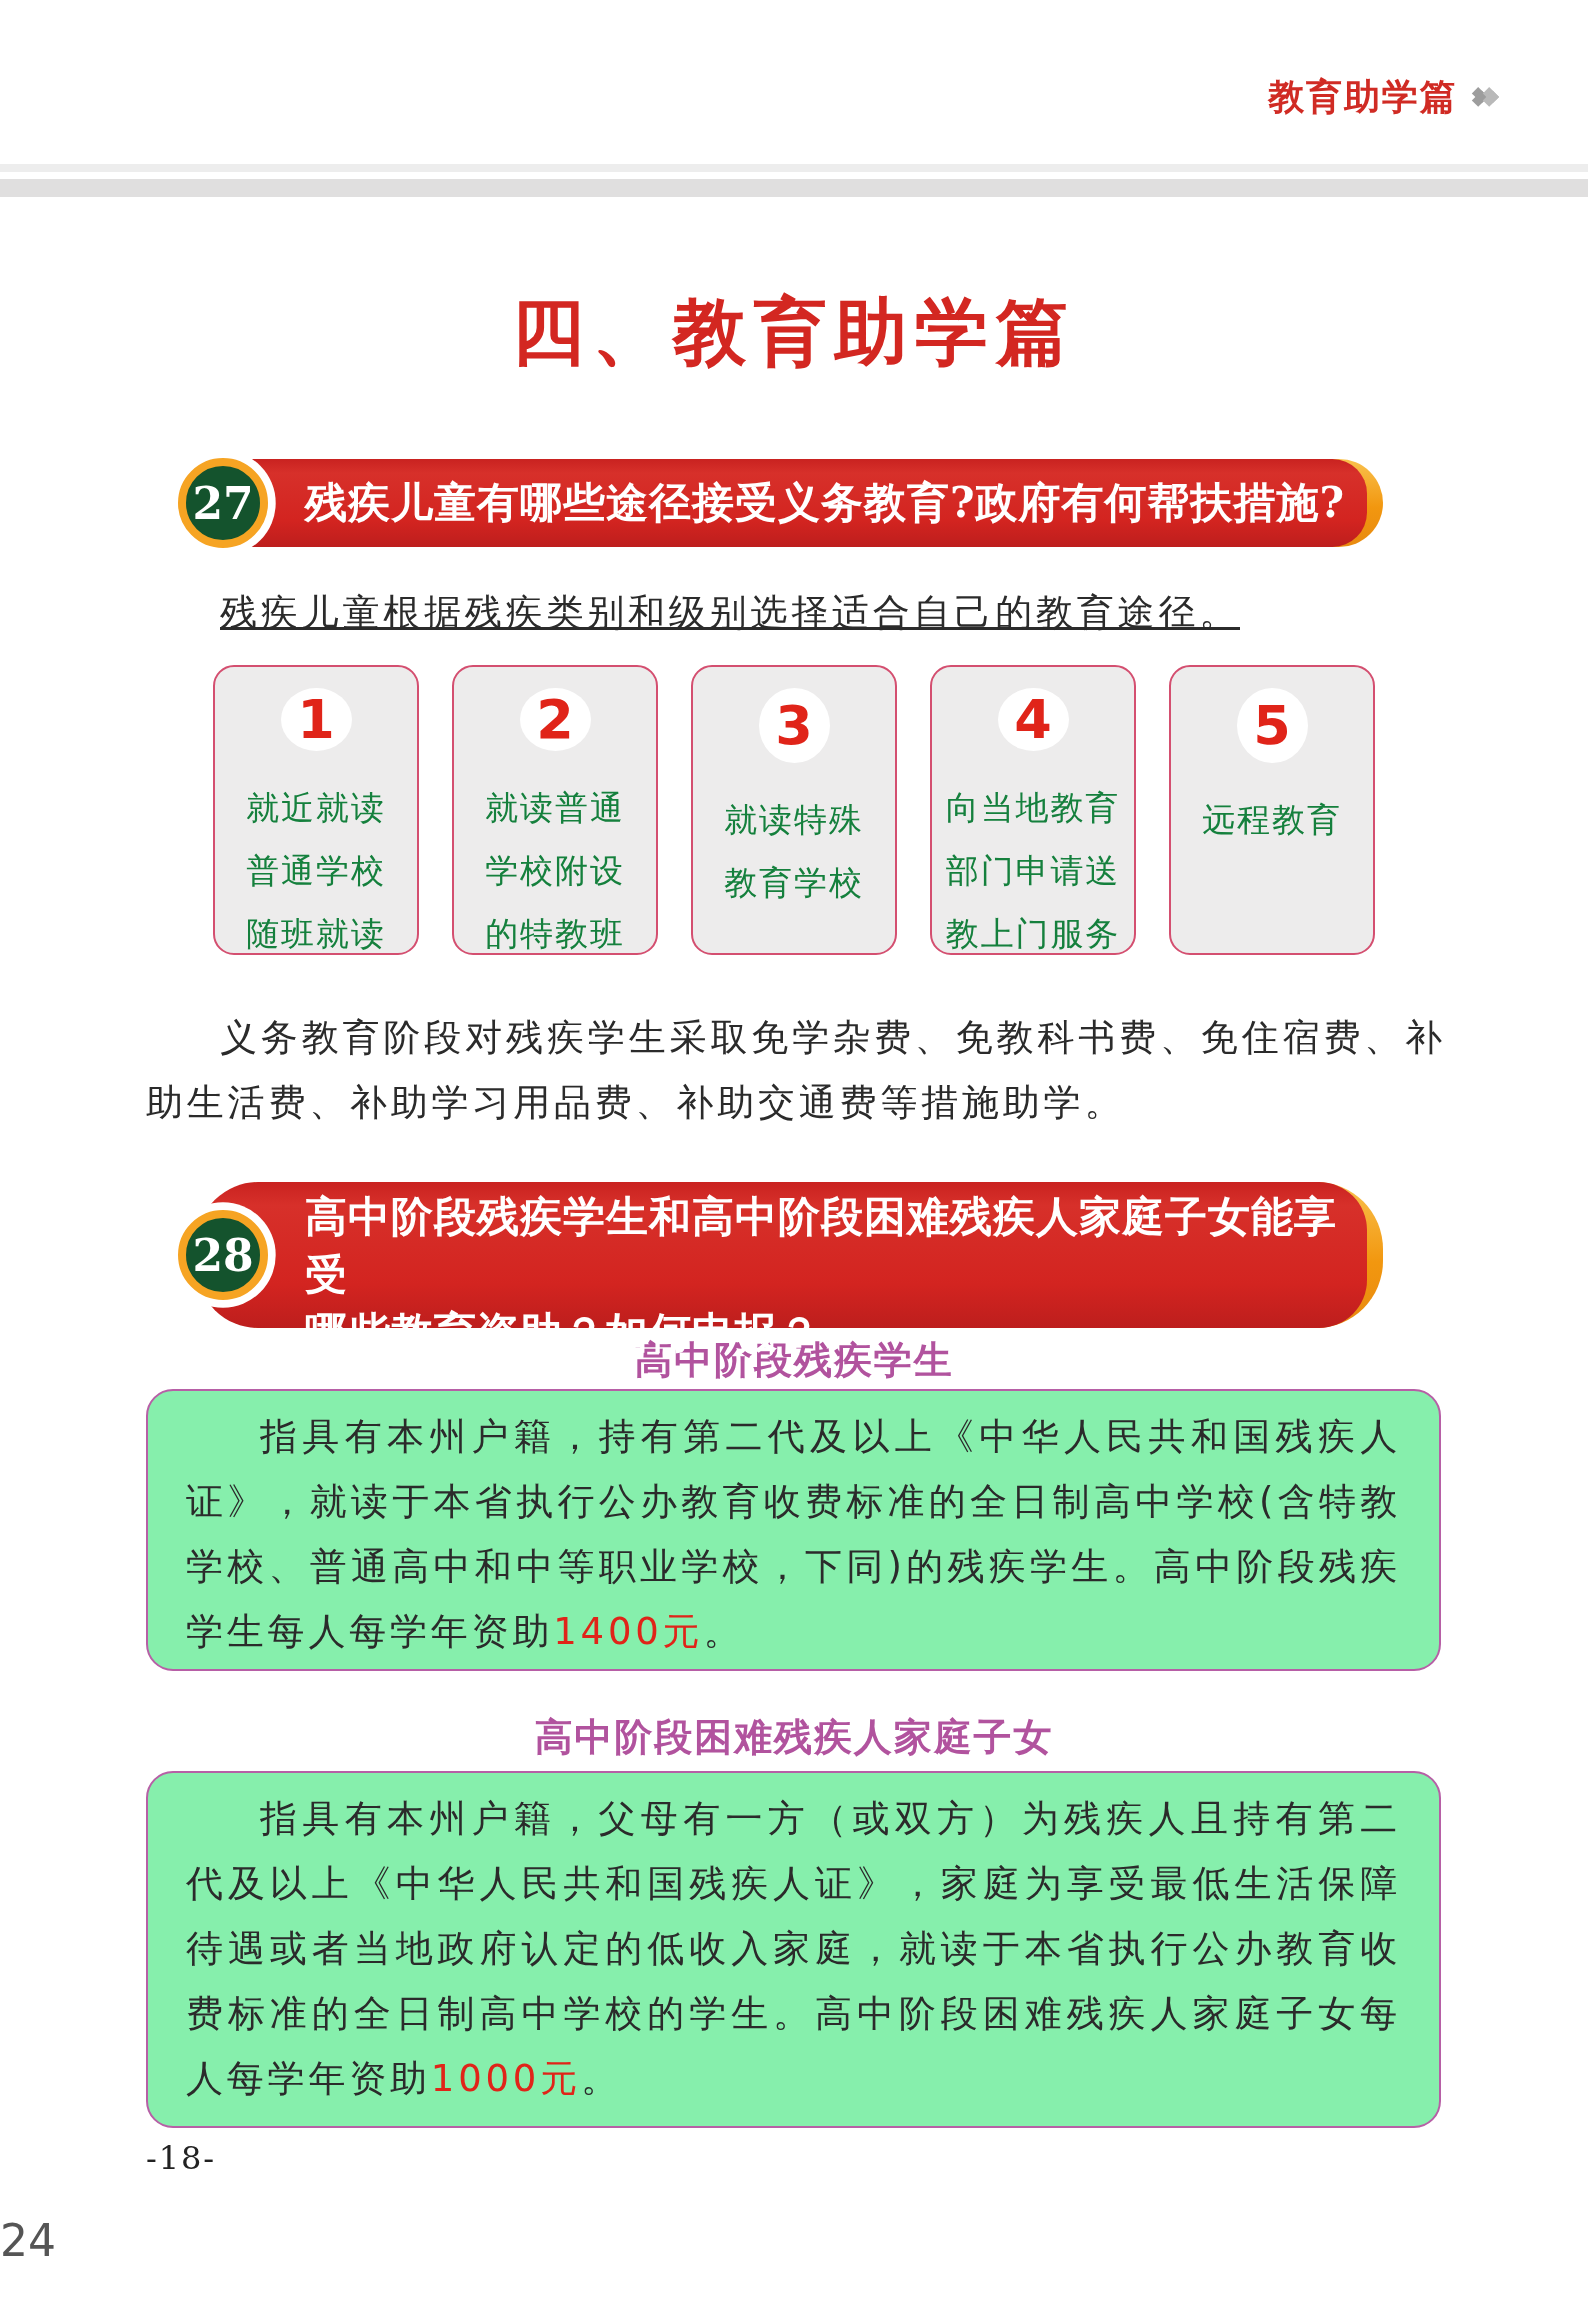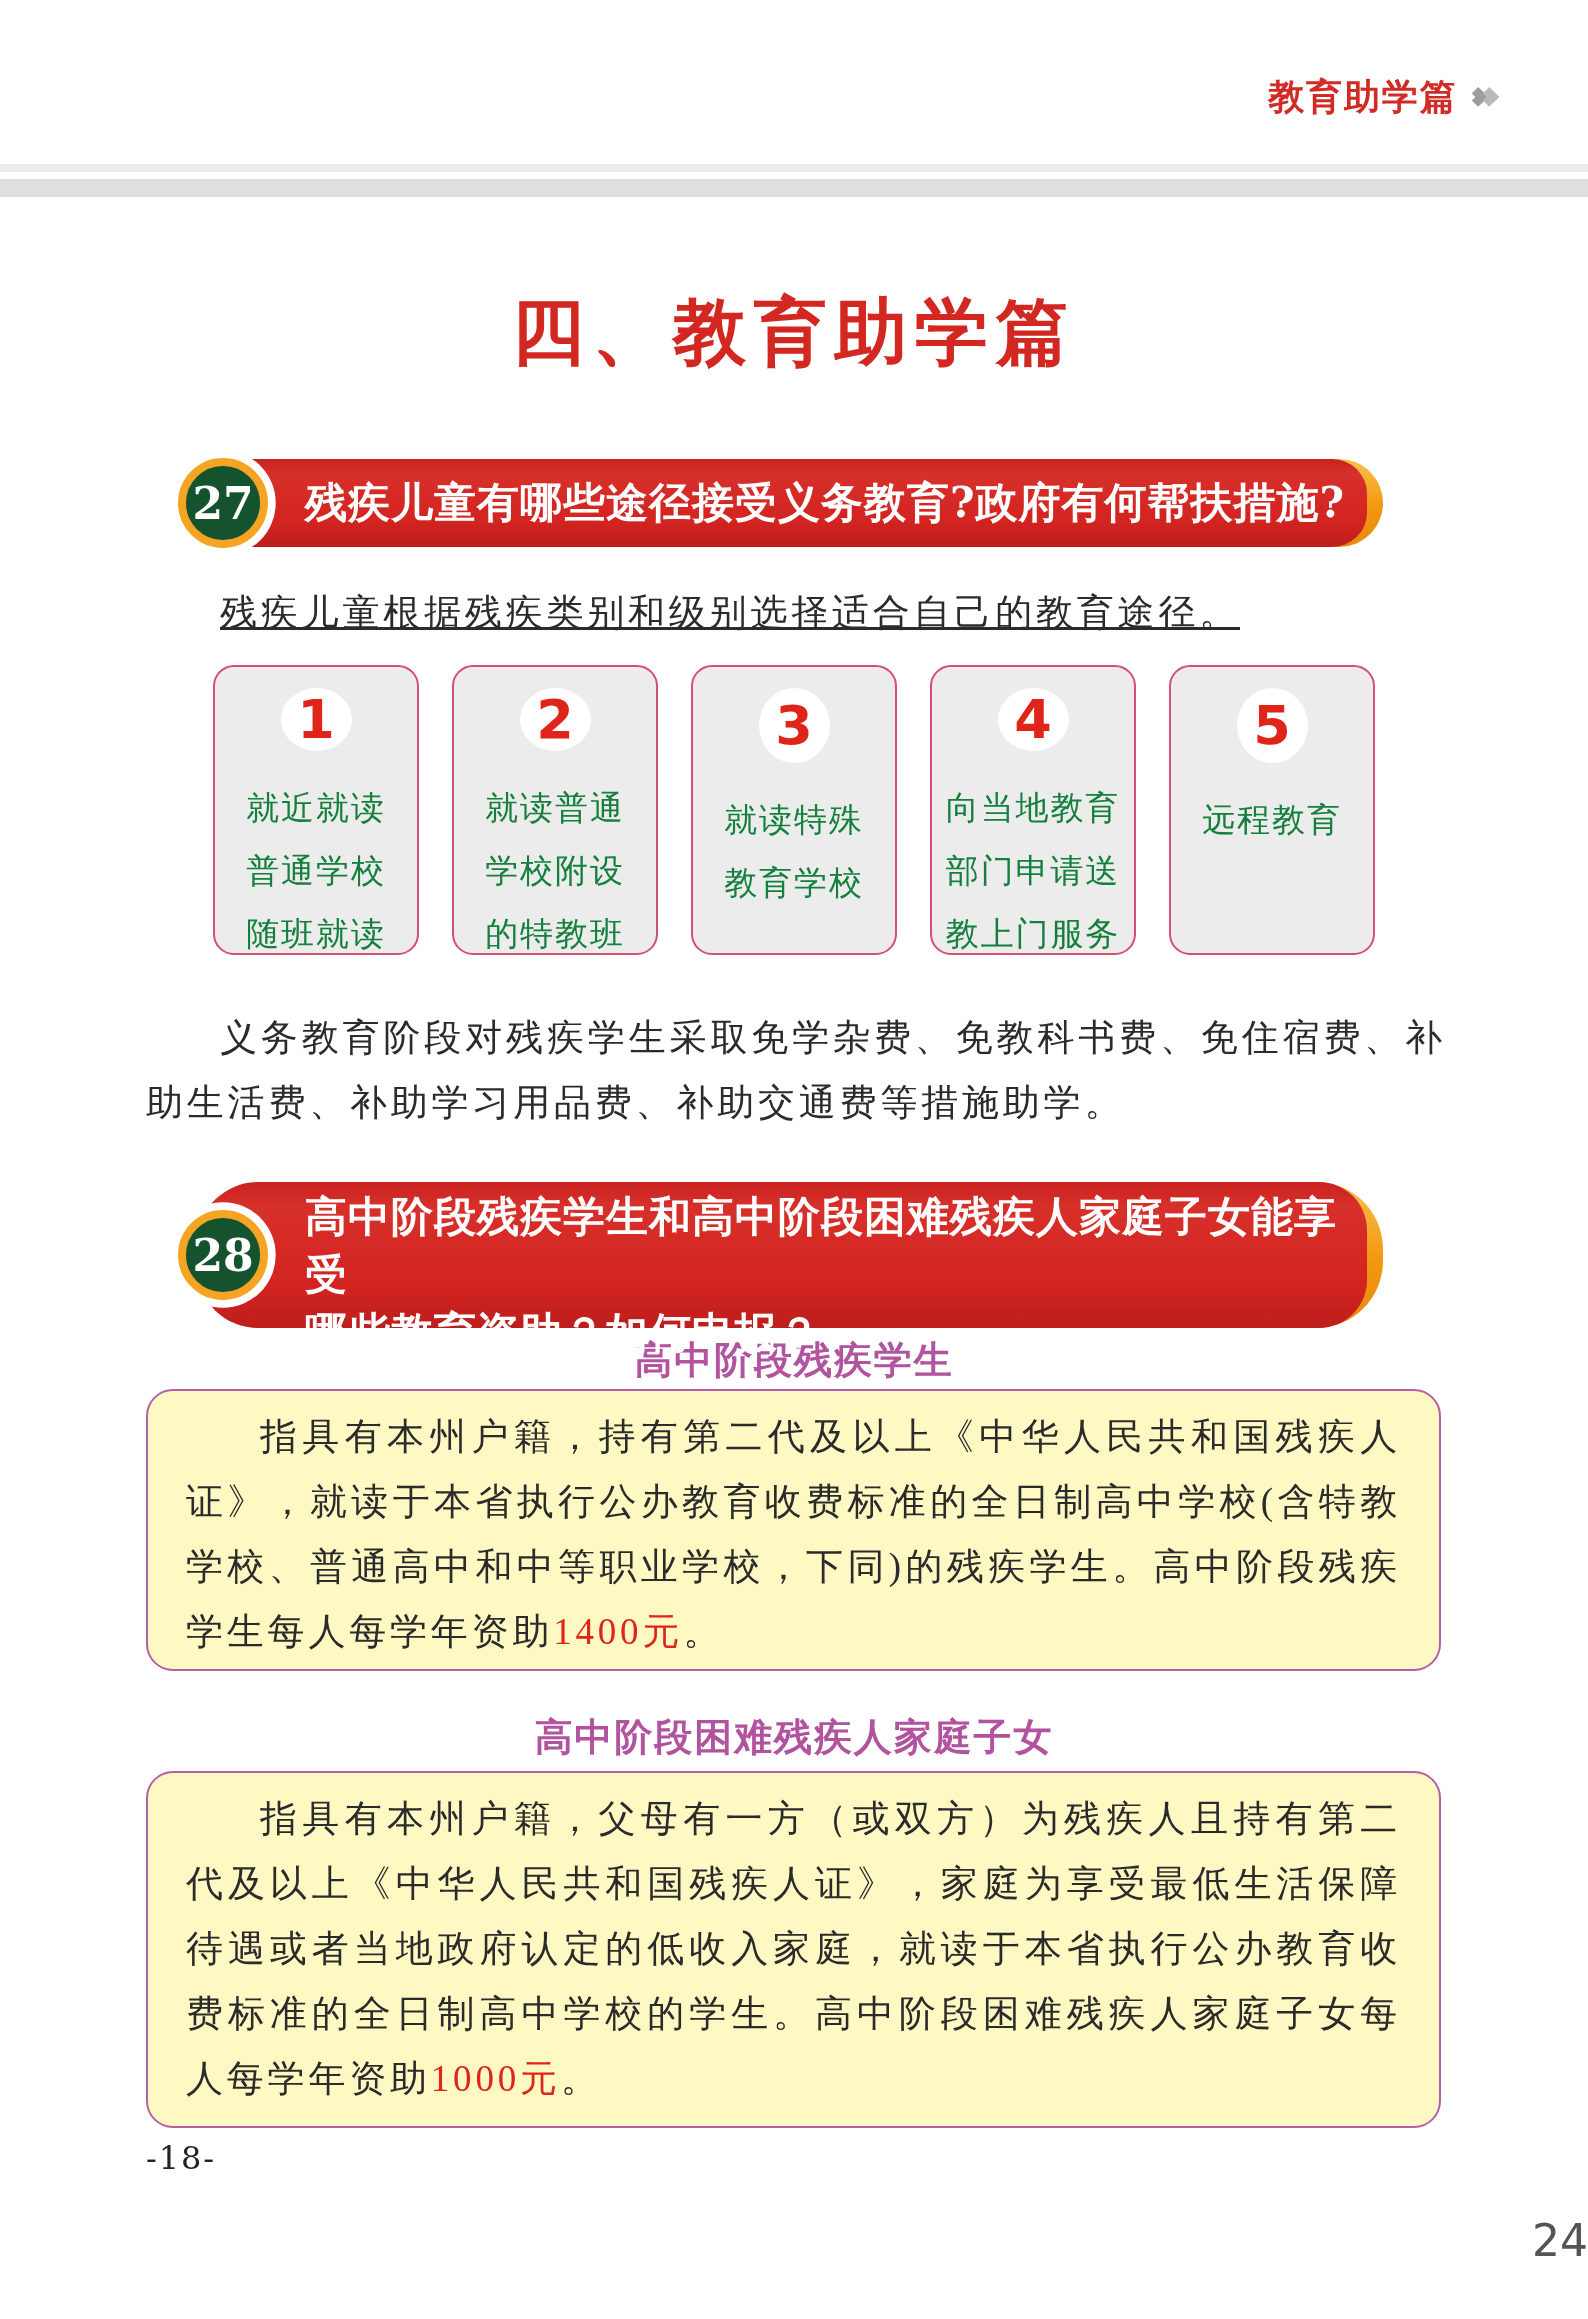--- a/index.html
+++ b/index.html
@@ -52,30 +52,30 @@
   .cnum { width:71px; height:75px; border-radius:50%; background:#ffffff; display:flex; align-items:center; justify-content:center;
           color:#e02419; font-size:54px; font-weight:bold; }
   .clines { margin-top:25px; text-align:center; color:#15803d; font-size:33px; letter-spacing:1.9px; line-height:63px; }
   .clines span { display:block; }
 
   
   .subtitle { position:absolute; left:0; width:100%; text-align:center;
               color:#b1539e; font-size:38px; font-weight:bold; letter-spacing:1.9px; }
   .sub1 { top:1335px; }
   .sub2 { top:1712px; }
-  .infobox { position:absolute; left:146px; right:147px; border:2.9px solid #b75fa6; border-radius:27px; background:#fef9c3;
-             padding:13.4px 38px 0 38px; overflow:hidden;font-family:Liberation Serif, serif; }
+  .infobox { position:absolute; left:146px; right:147px; border:2.9px solid #b75fa6; border-radius:27px; background:#86efac;
+             padding:13.4px 38px 0 38px; overflow:hidden; }
   .box1 { top:1389px; height:282px; }
   .box2 { top:1771px; height:357px; }
   .amount { color:#e02419; }
 
   
   .inner-page { position:absolute; left:146px; top:2139px; color:#222222;
                 font-family:"DejaVu Serif","Liberation Serif",serif; font-size:32px; letter-spacing:1.9px; }
-  .pagenum { position:absolute; top:2215px; left:0; width:100%; text-align:right; color:#555555; font-size:44px; }
+  .pagenum { position:absolute; top:2215px; left:0; width:100%; text-align:left; color:#555555; font-size:44px; }
 </style>
 </head>
 <body>
 
 <div class="page">
 
   <div class="hdr">
     <span class="hdr-title">教育助学篇</span>
     <span class="chevrons">
       <span class="chev"></span>

